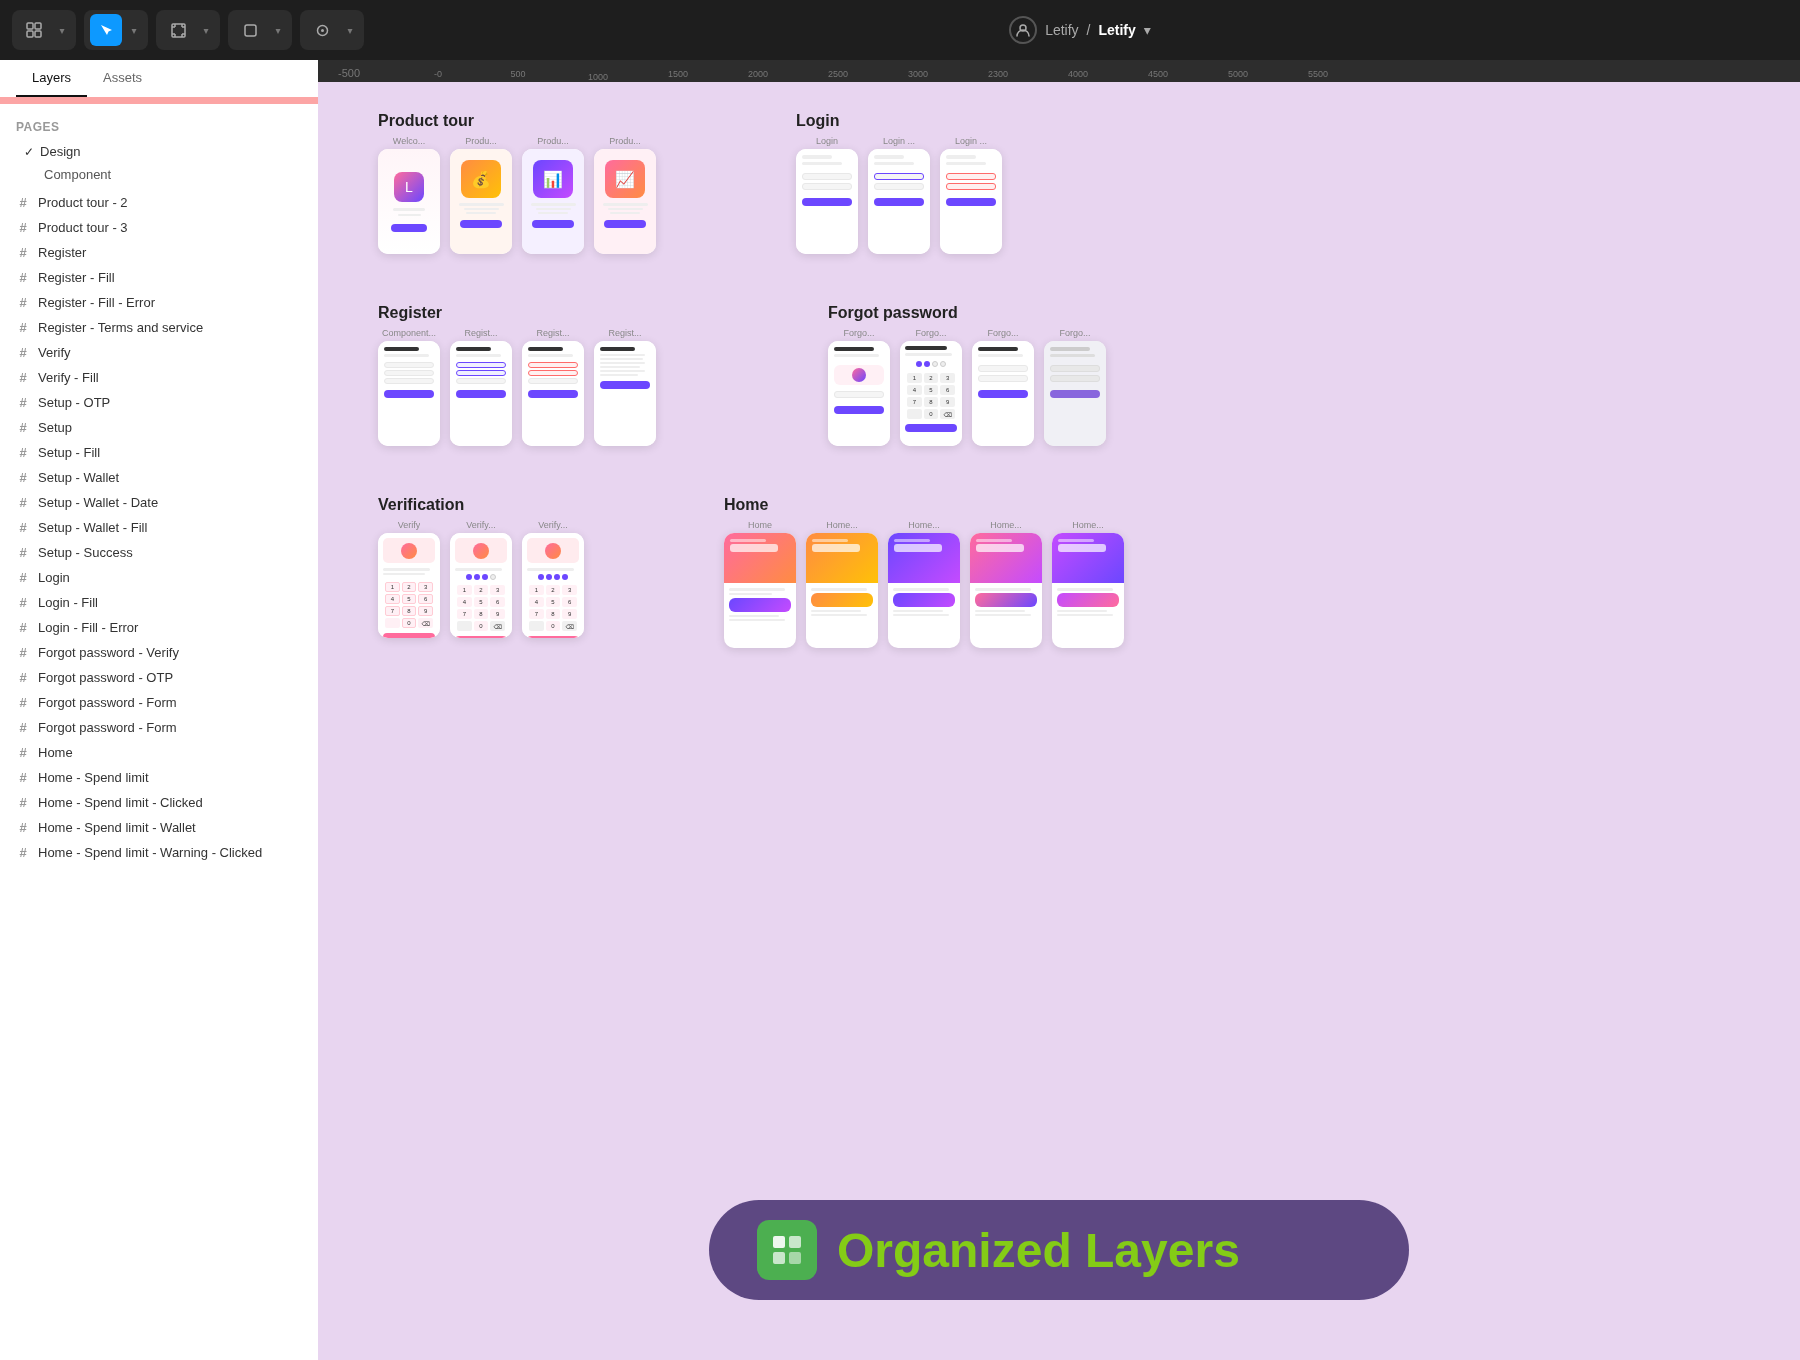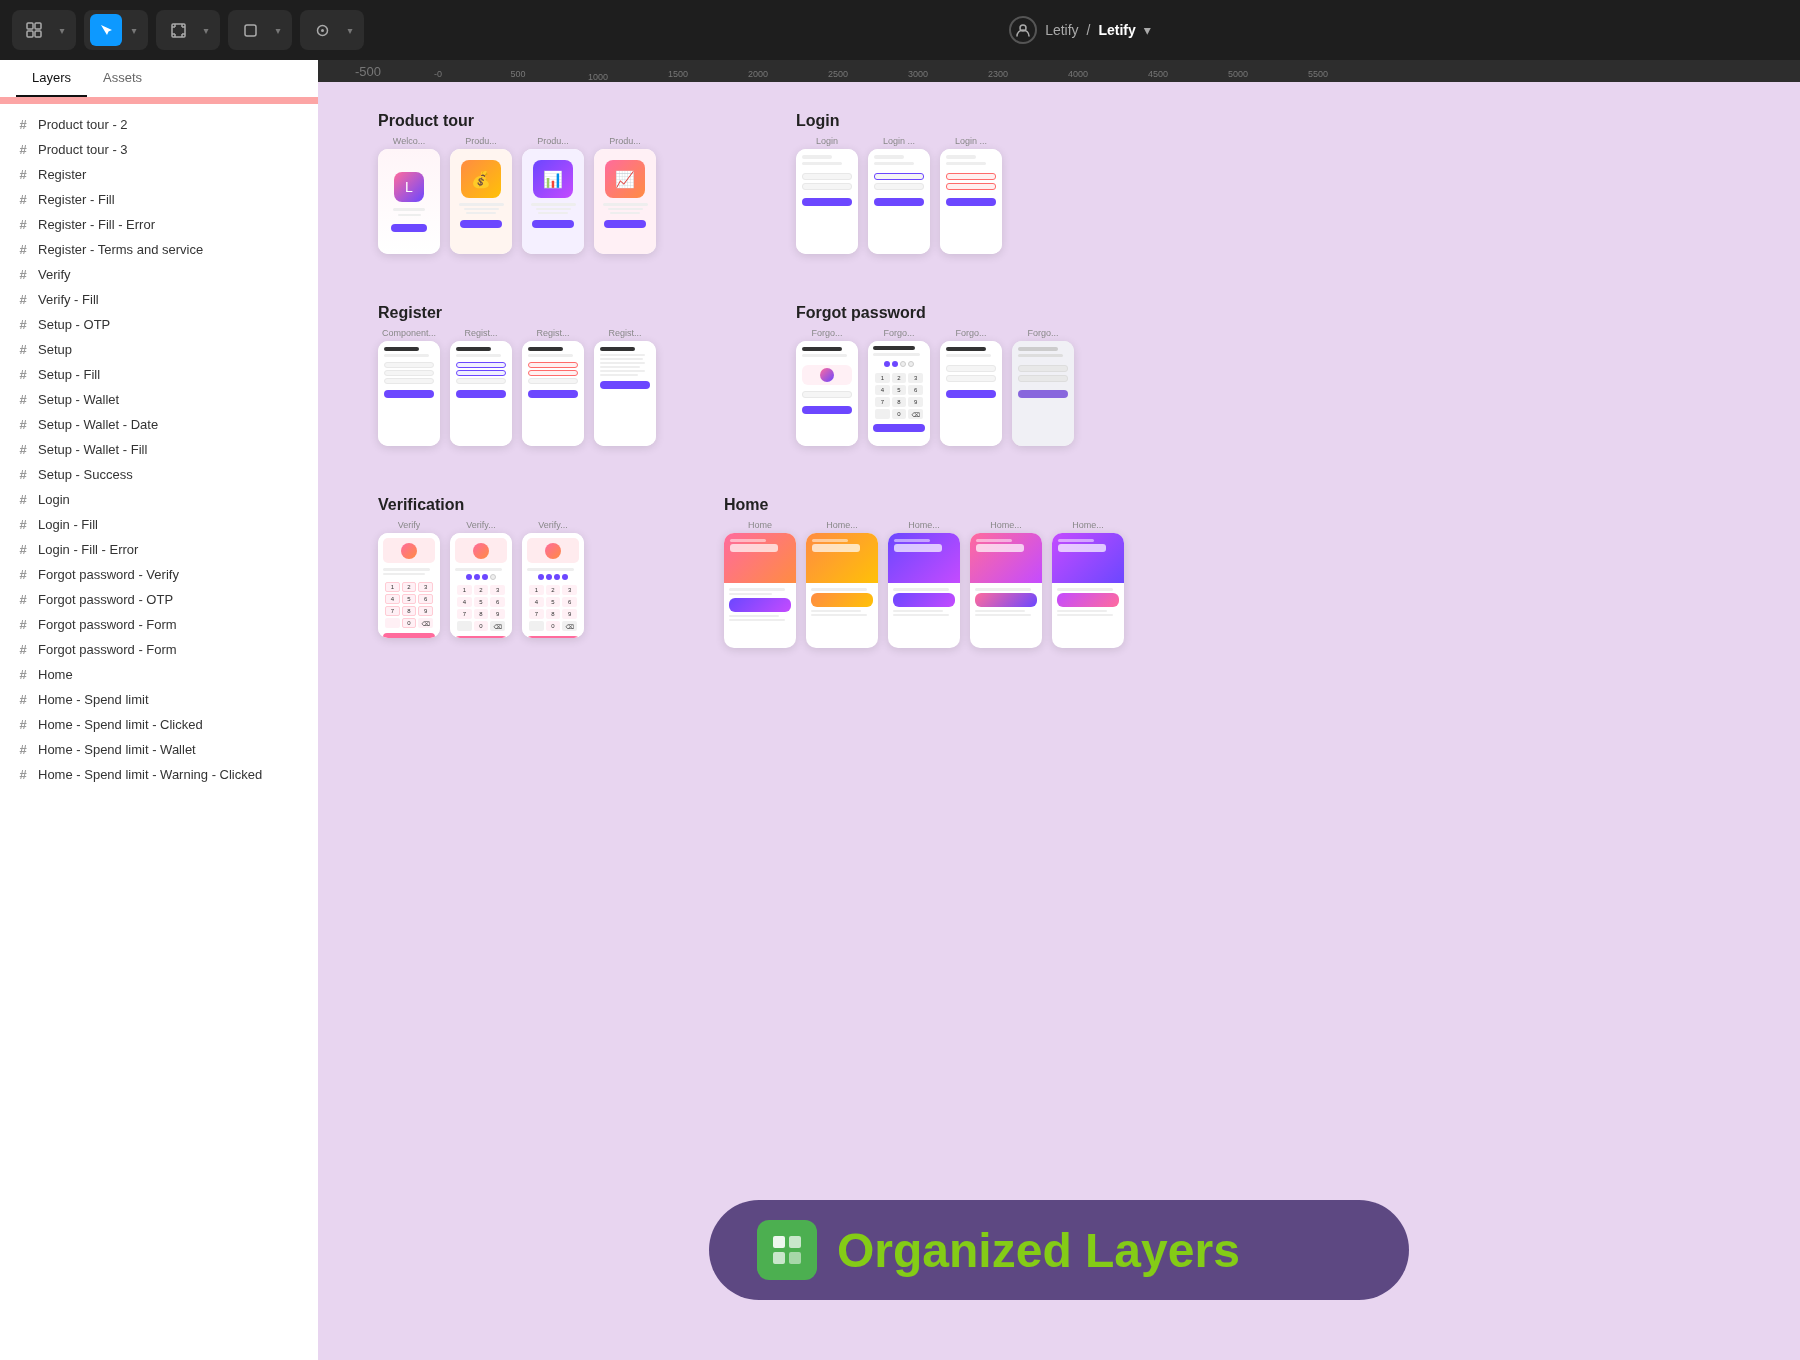--- a/index.html
+++ b/index.html
@@ -401,20 +401,28 @@
 
   <div class="sidebar">
 
     <div class="sidebar-tabs">
       <div class="sidebar-tab active">Layers</div>
       <div class="sidebar-tab">Assets</div>
     </div>
 
     <div class="sidebar-content">
 
+      <div class="pages-section">
+        <div class="pages-title">Pages</div>
+        <div class="page-entry">
+          <span style="font-size:12px">✓</span>
+          <span>Design</span>
+        </div>
+        <div class="sub-item">Component</div>
+      </div>
 
       <div>
         <div class="sidebar-item">
           <span class="hash-icon">#</span>
           <span>Product tour - 2</span>
         </div>
         <div class="sidebar-item">
           <span class="hash-icon">#</span>
           <span>Product tour - 3</span>
         </div>
@@ -519,21 +527,21 @@
           <span>Home - Spend limit - Warning - Clicked</span>
         </div>
       </div>
     </div>
   </div>
 
   <div class="canvas-area">
 
     <div class="ruler-top">
       <div style="display:flex; width:100%; padding: 0 20px; align-items:flex-end;">
-        <span style="font-size:13px;color:#777;width:60px;text-align:center;padding-bottom:3px">-500</span>
+        <span style="font-size:11px;color:#777;width:60px;padding-bottom:3px">-500</span>
         <span style="font-size:9px;color:#777;width:80px;text-align:center;padding-bottom:3px">-0</span>
         <span style="font-size:9px;color:#777;width:80px;text-align:center;padding-bottom:3px">500</span>
         <span style="font-size:9px;color:#777;width:80px;text-align:center;padding-bottom:0">1000</span>
         <span style="font-size:9px;color:#777;width:80px;text-align:center;padding-bottom:3px">1500</span>
         <span style="font-size:9px;color:#777;width:80px;text-align:center;padding-bottom:3px">2000</span>
         <span style="font-size:9px;color:#777;width:80px;text-align:center;padding-bottom:3px">2500</span>
         <span style="font-size:9px;color:#777;width:80px;text-align:center;padding-bottom:3px">3000</span>
         <span style="font-size:9px;color:#777;width:80px;text-align:center;padding-bottom:3px">2300</span>
         <span style="font-size:9px;color:#777;width:80px;text-align:center;padding-bottom:3px">4000</span>
         <span style="font-size:9px;color:#777;width:80px;text-align:center;padding-bottom:3px">4500</span>
@@ -710,21 +718,21 @@
                     <div style="height:2px;background:#eee;border-radius:2px;width:80%;margin-bottom:2px;"></div>
                     <div style="height:2px;background:#eee;border-radius:2px;width:90%;margin-bottom:2px;"></div>
                     <div style="height:2px;background:#eee;border-radius:2px;width:75%;margin-bottom:5px;"></div>
                     <div style="height:8px;background:#6c47ff;border-radius:4px;"></div>
                   </div>
                 </div>
               </div>
             </div>
           </div>
 
-          <div class="design-section" style="margin-left:60px">
+          <div class="design-section" style="margin-left:92px">
             <div class="section-title-sm">Forgot password</div>
             <div class="frames-horizontal">
               <div class="mini-frame-container">
                 <div class="frame-sublabel">Forgo...</div>
                 <div class="mini-frame">
                   <div style="height:100%;background:white;padding:6px;">
                     <div style="height:4px;background:#333;border-radius:2px;width:80%;margin-bottom:3px;"></div>
                     <div style="height:3px;background:#eee;border-radius:2px;width:90%;margin-bottom:8px;"></div>
                     <div style="height:20px;background:#fff0f5;border-radius:6px;margin-bottom:6px;display:flex;align-items:center;justify-content:center;">
                       <div style="width:14px;height:14px;background:linear-gradient(135deg,#ff6b9d,#6c47ff);border-radius:50%;"></div>

